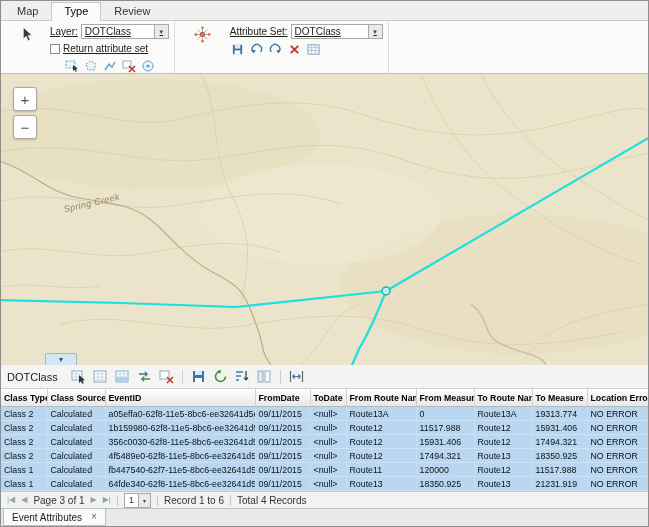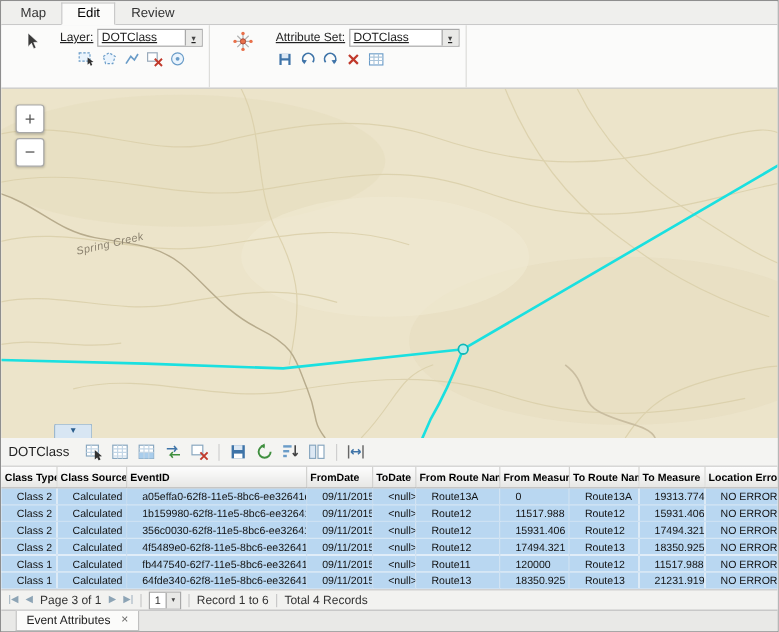--- a/index.html
+++ b/index.html
@@ -53,48 +53,48 @@
   .panel{flex:1;display:flex;flex-direction:column;background:#fff;min-height:0;}
   .ptoolbar{height:23px;flex:0 0 auto;background:#f4f4f2;border-bottom:1px solid #cfcfcf;
             display:flex;align-items:center;gap:3px;padding:0 6px;font-size:11px;color:#222;}
   .ptitle{margin-right:8px;}
   .ticon{width:19px;height:18px;display:flex;align-items:center;justify-content:center;border-radius:2px;}
   .tsep{width:1px;height:14px;background:#cfcfcf;margin:0 3px;}
 
   table{border-collapse:collapse;table-layout:fixed;width:647px;font-size:8.8px;}
   thead th{background:linear-gradient(#fdfdfd,#e7e7e5);border-right:1px solid #d2d2d0;border-bottom:1px solid #b9b9b7;
            font-weight:bold;text-align:left;padding:2px 3px;height:13px;white-space:nowrap;overflow:hidden;color:#000;}
-  tbody td{height:13px;padding:0 13px;border-right:1px solid #c6dcf0;border-bottom:1px solid #cde1f3;
+  tbody td{height:13px;padding:0 3px;border-right:1px solid #c6dcf0;border-bottom:1px solid #cde1f3;
            white-space:nowrap;overflow:hidden;color:#111;}
   tbody tr{background:#b9d7f1;}
   .fill{flex:1;background:#fff;}
 
   .pager{flex:0 0 auto;height:16px;background:#f2f2f0;border-top:1px solid #c9c9c9;
          display:flex;align-items:center;gap:6px;padding:0 6px;font-size:10px;color:#333;}
   .pnav{color:#8da4b5;font-size:8px;line-height:8px;}
   .psep{width:1px;height:11px;background:#c9c9c9;}
   .pagerdd{display:flex;align-items:center;border:1px solid #a9a9a9;background:#fff;height:13px;font-size:9px;}
   .pagerdd .val{padding:0 4px;}
   .pagerdd .arrow{width:11px;align-self:stretch;background:#e9e9e7;border-left:1px solid #a9a9a9;
                   display:flex;align-items:center;justify-content:center;font-size:6px;color:#444;}
 
   
-  .footer{flex:0 0 auto;height:17px;background:#e9e9e7;border-top:1px solid #c0c0c0;display:flex;align-items:stretch;padding-left:12px;}
+  .footer{flex:0 0 auto;height:17px;background:#e9e9e7;border-top:1px solid #c0c0c0;display:flex;align-items:stretch;padding-left:2px;}
   .ftab{display:flex;align-items:center;gap:9px;background:#fbfbfa;border:1px solid #c0c0c0;border-top:none;
         padding:0 8px;font-size:10px;color:#222;}
   .ftab .x{font-size:10px;color:#666;line-height:10px;}
 </style>
 </head>
 <body>
 
 <div class="app">
 
   <div class="tabstrip">
     <div class="tab">Map</div>
-    <div class="tab active">Edit</div>
+    <div class="tab active">Type</div>
     <div class="tab">Review</div>
   </div>
 
   <div class="ribbon">
 
     <div class="group">
       <div class="group-content">
         <div class="bigbtn">
           <span class="ic">
             <svg width="14" height="17" viewBox="0 0 16 18">
@@ -104,20 +104,24 @@
           <span class="lbl">Select</span>
           <span class="dd">▾</span>
         </div>
         <div class="stack">
           <div class="frow">
             <span>Layer:</span>
             <div class="dropdown" style="width:88px;">
               <span class="val">DOTClass</span>
               <span class="arrow">▾</span>
             </div>
+          </div>
+          <div class="frow">
+            <span class="cb"></span>
+            <span>Return attribute set</span>
           </div>
           <div class="iconbar" style="padding-left:14px;">
             <span class="sicon">
                 <svg width="14" height="14" viewBox="0 0 14 14">
                   <rect x="1" y="2" width="9" height="7" fill="#eaf4fd" stroke="#6a9cc8" stroke-dasharray="2 1.4"></rect>
                   <path d="M8 6 l0 6 l1.6 -1.5 l1 2.2 l1.3 -0.6 l-1 -2.2 l2 -0.2 Z" fill="#333"></path>
                 </svg>
               </span>
             <span class="sicon">
                 <svg width="14" height="14" viewBox="0 0 14 14">

